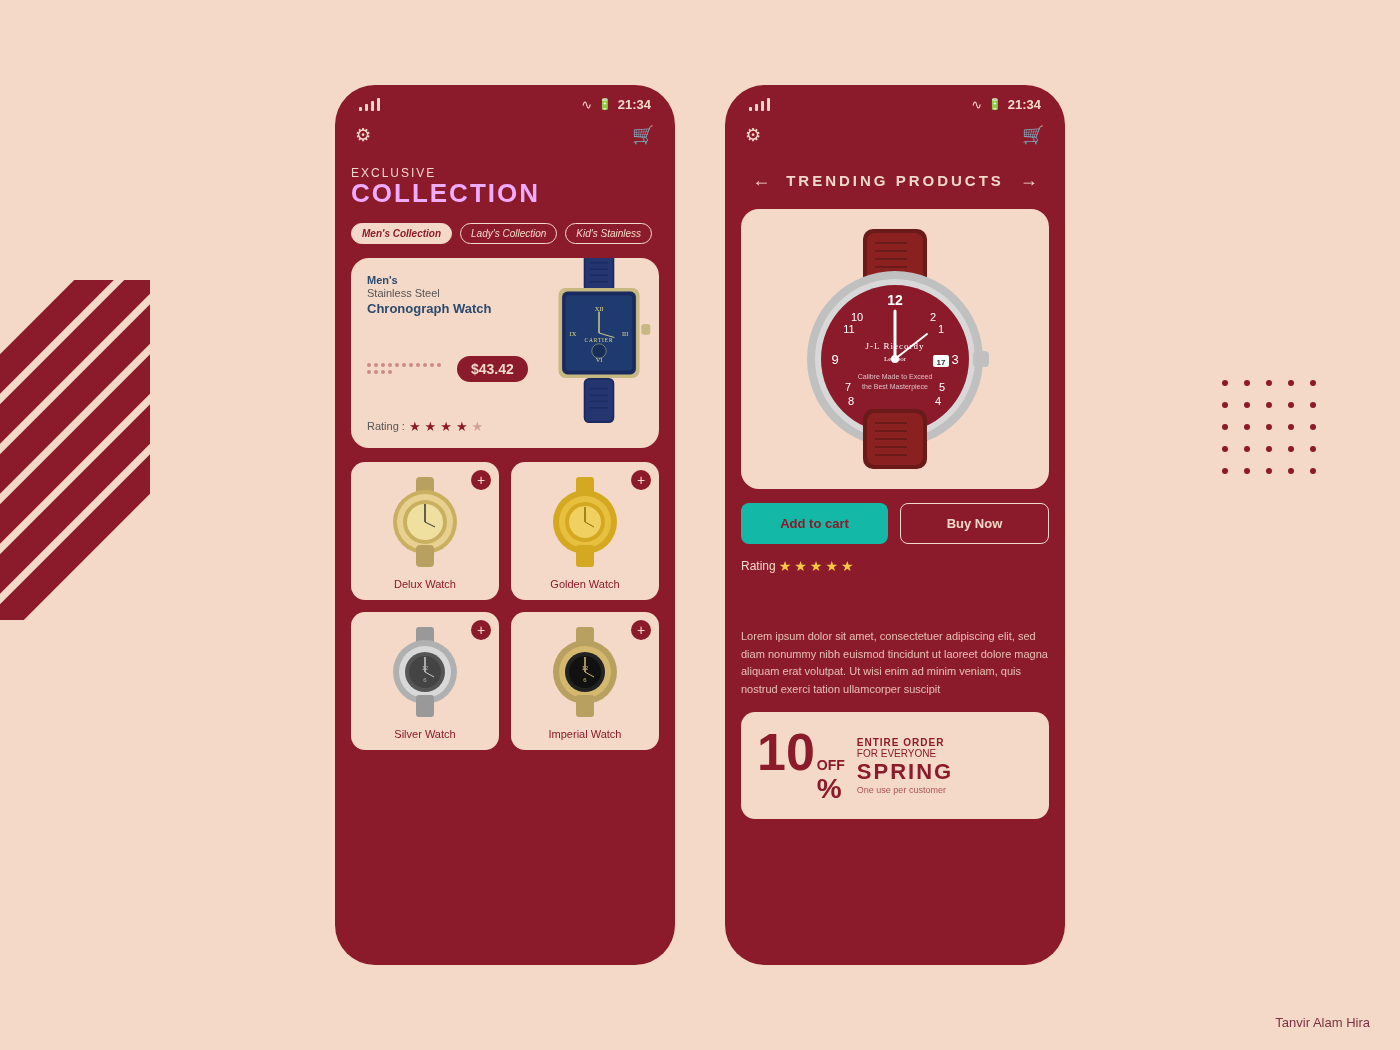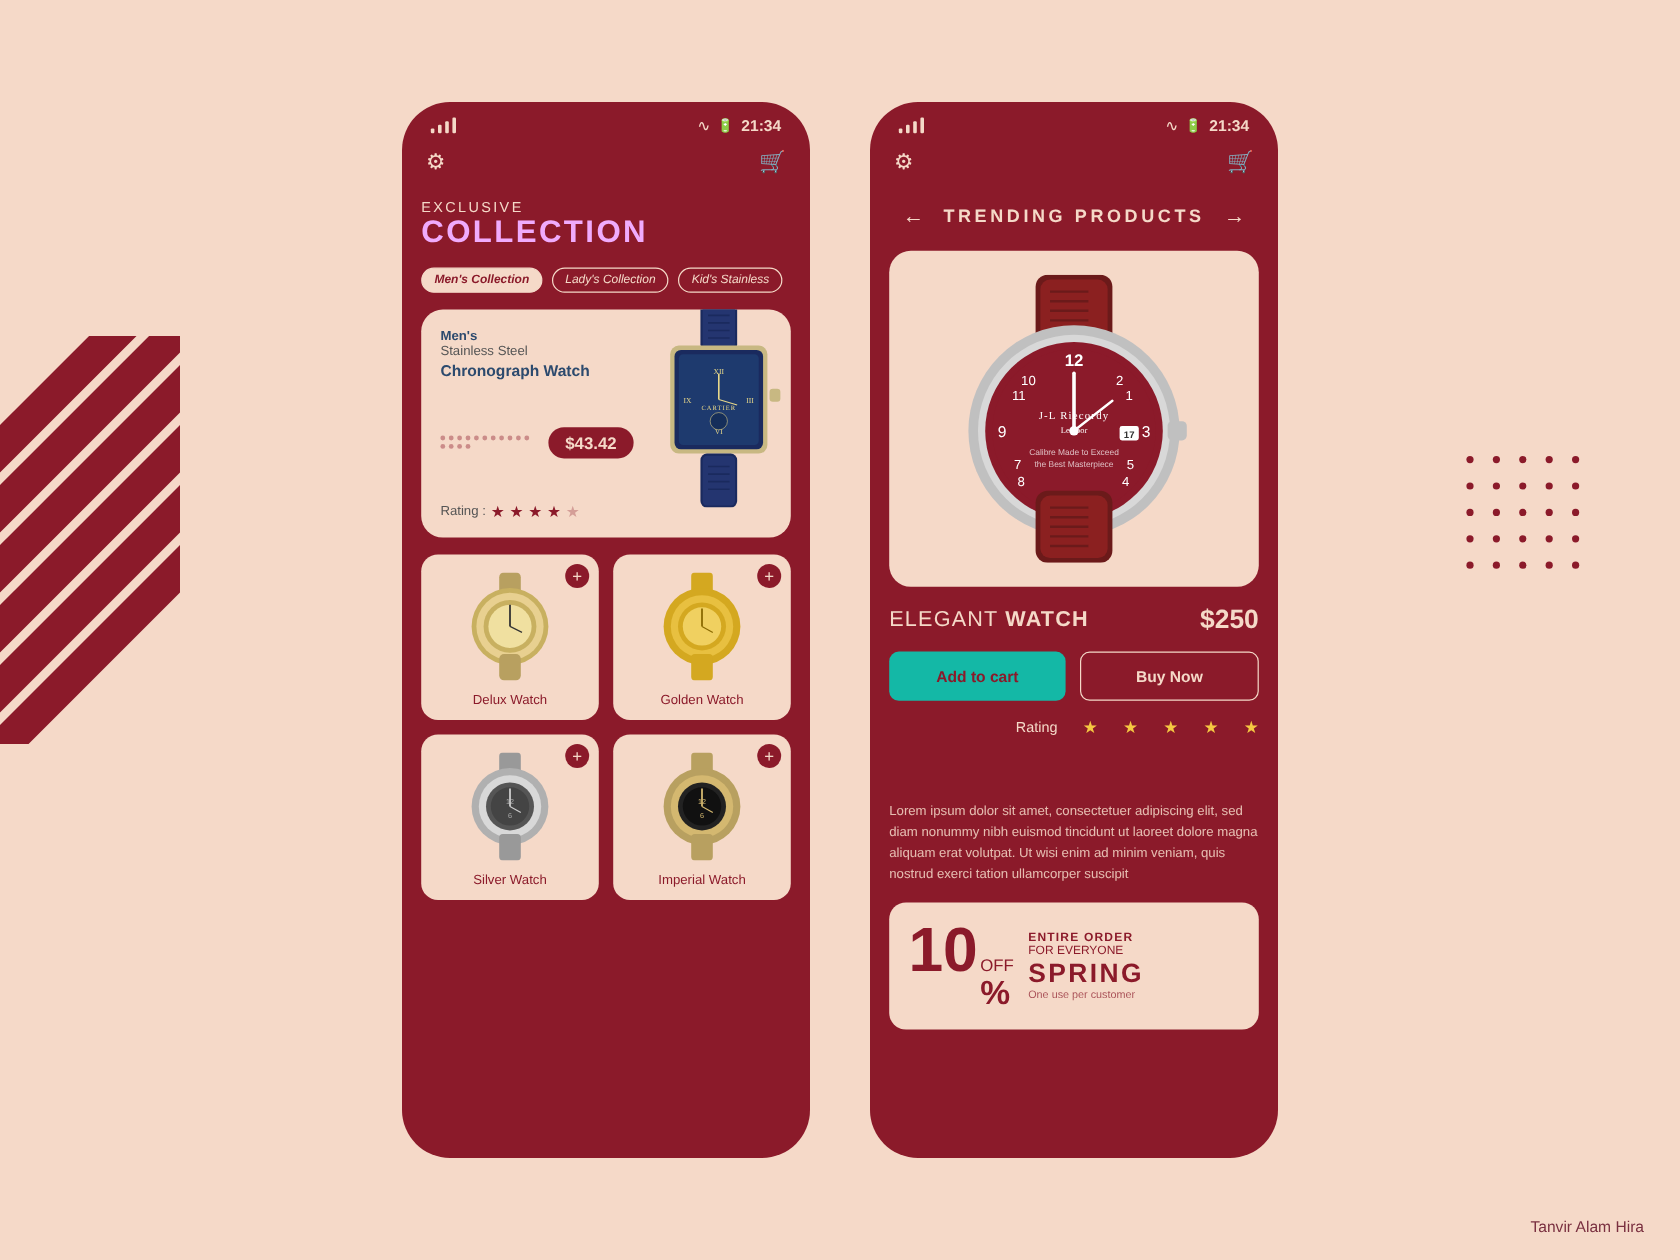--- a/index.html
+++ b/index.html
@@ -355,22 +355,21 @@
       border-radius: 8px;
       padding: 12px;
       font-size: 13px;
       font-weight: 600;
       cursor: pointer;
     }
 
     .rating-row-right {
       display: flex;
       align-items: center;
-      gap: 21px;
-      justify-content: flex-end;
+      gap: 3px;
     }
     .rating-label-right { font-size: 12px; color: #f5d9c8; }
     .star-gold { color: #f5c842; font-size: 14px; }
 
     .product-desc {
       font-size: 11px;
       color: #f5d9c8;
       line-height: 1.6;
       opacity: 0.85;
       margin-top: 40px;
@@ -394,21 +393,21 @@
       font-size: 52px;
       font-weight: 900;
       color: #8b1a2a;
       line-height: 1;
     }
     .promo-off-block {
       display: flex;
       flex-direction: column;
       align-items: flex-start;
     }
-    .promo-off { font-size: 14px; font-weight: 400; color: #8b1a2a; }
+    .promo-off { font-size: 14px; font-weight: 700; color: #8b1a2a; }
     .promo-percent { font-size: 28px; font-weight: 900; color: #8b1a2a; }
     .promo-text-block { flex: 1; }
     .promo-entire { font-size: 10px; color: #8b1a2a; font-weight: 600; letter-spacing: 1px; }
     .promo-for-everyone { font-size: 10px; color: #8b1a2a; }
     .promo-spring { font-size: 22px; font-weight: 900; color: #8b1a2a; letter-spacing: 2px; }
     .promo-one-use { font-size: 9px; color: #8b1a2a; opacity: 0.7; }
 
     
     .cartier-watch {
       width: 130px;
@@ -725,26 +724,20 @@
           <rect x="88" y="180" width="64" height="60" rx="10" fill="#6b1a1a"></rect>
           <rect x="92" y="184" width="56" height="52" rx="8" fill="#8b2020"></rect>
           <line x1="100" y1="194" x2="132" y2="194" stroke="#6b1a1a" stroke-width="2"></line>
           <line x1="100" y1="202" x2="132" y2="202" stroke="#6b1a1a" stroke-width="2"></line>
           <line x1="100" y1="210" x2="132" y2="210" stroke="#6b1a1a" stroke-width="2"></line>
           <line x1="100" y1="218" x2="132" y2="218" stroke="#6b1a1a" stroke-width="2"></line>
           <line x1="100" y1="226" x2="132" y2="226" stroke="#6b1a1a" stroke-width="2"></line>
         </svg>
       </div>
 
-      <div class="product-info-row">
-        <div class="product-name">
-          <span>ELEGANT </span><strong>WATCH</strong>
-        </div>
-        <div class="product-price">$250</div>
-      </div>
 
       <div class="action-buttons">
         <button class="btn-add-cart">Add to cart</button>
         <button class="btn-buy-now">Buy Now</button>
       </div>
 
       <div class="rating-row-right">
         <span class="rating-label-right">Rating</span>
         <span class="star-gold">★</span>
         <span class="star-gold">★</span>

